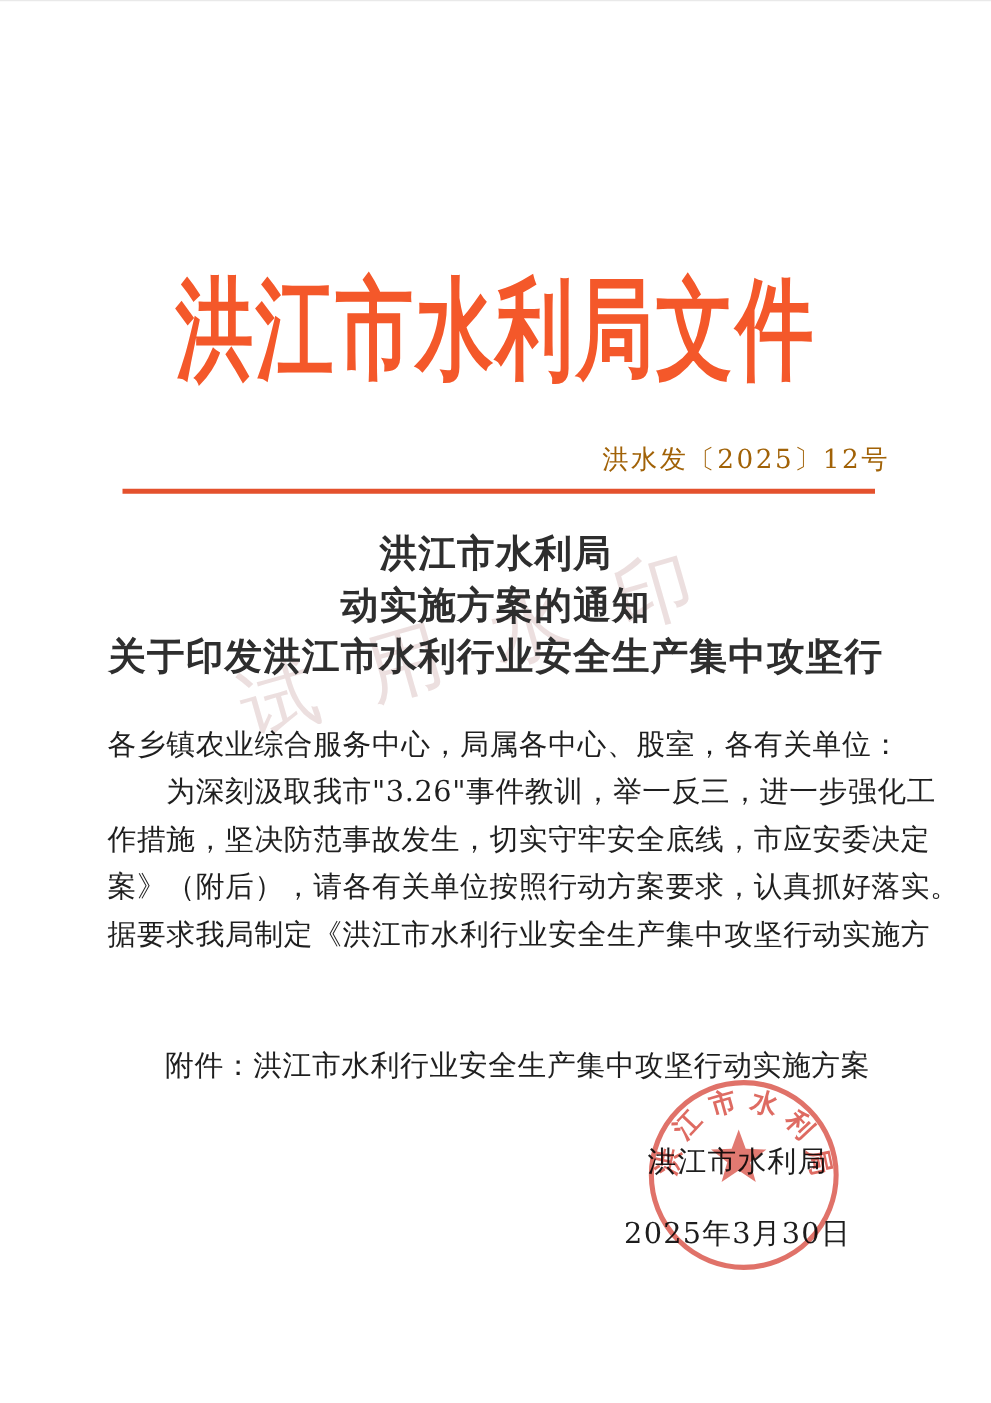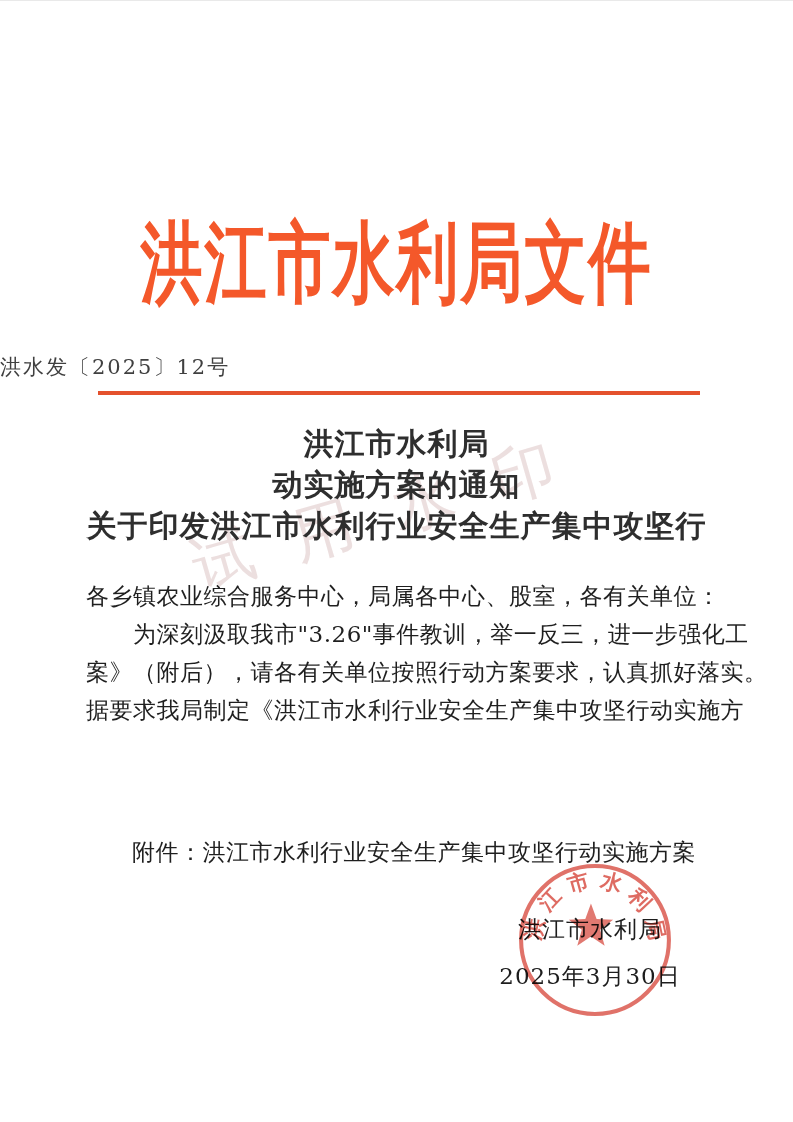--- a/index.html
+++ b/index.html
@@ -34,24 +34,24 @@
     color:#f4582a;
     transform:scaleY(1.42);
     transform-origin:50% 0;
     font-family:"DejaVu Serif", serif;
     white-space:nowrap;
     z-index:2;
   }
   .doc-number{
     position:absolute;
     left:0;top:352px;width:712px;
-    text-align:left;
+    text-align:right;
     font-size:21px;
     letter-spacing:2px;
-    color:#404040;
+    color:#a16207;
     z-index:2;
   }
   .red-divider{
     position:absolute;
     left:98px;top:390px;
     width:602px;height:4px;
     background:#e4512d;
     z-index:2;
   }
   .doc-title{
@@ -91,21 +91,21 @@
   .signature-block{
     position:absolute;
     left:465px;top:913px;
     width:250px;
     text-align:center;
     font-size:23px;
     letter-spacing:1px;
     color:#1d1d1d;
     z-index:2;
   }
-  .signature-date{margin-top:16px;}
+  .signature-date{margin-top:26px;}
   .seal{
     position:absolute;
     left:514px;top:858px;
     width:162px;height:162px;
     z-index:3;
     mix-blend-mode:multiply;
     opacity:0.9;
     pointer-events:none;
   }
   .seal text{
@@ -129,20 +129,21 @@
 
   <div class="doc-title">
     <div>洪江市水利局</div>
     <div>动实施方案的通知</div>
     <div>关于印发洪江市水利行业安全生产集中攻坚行</div>
   </div>
 
   <div class="body-text">
     <div class="body-line">各乡镇农业综合服务中心，局属各中心、股室，各有关单位：</div>
     <div class="body-line">　　为深刻汲取我市"3.26"事件教训，举一反三，进一步强化工</div>
+    <div class="body-line">作措施，坚决防范事故发生，切实守牢安全底线，市应安委决定</div>
     <div class="body-line">案》（附后），请各有关单位按照行动方案要求，认真抓好落实。</div>
     <div class="body-line">据要求我局制定《洪江市水利行业安全生产集中攻坚行动实施方</div>
   </div>
 
   <div class="attachment-line">附件：洪江市水利行业安全生产集中攻坚行动实施方案</div>
 
   <div class="signature-block">
     <div>洪江市水利局</div>
     <div class="signature-date">2025年3月30日</div>
   </div>

